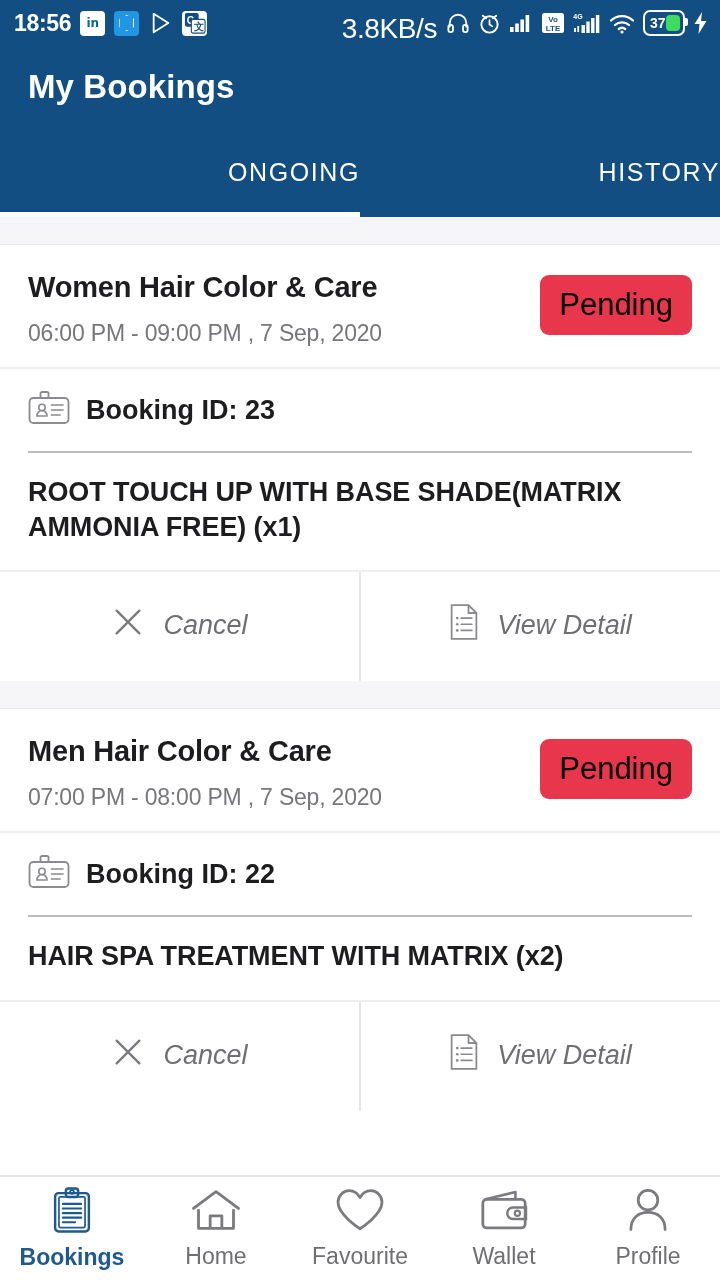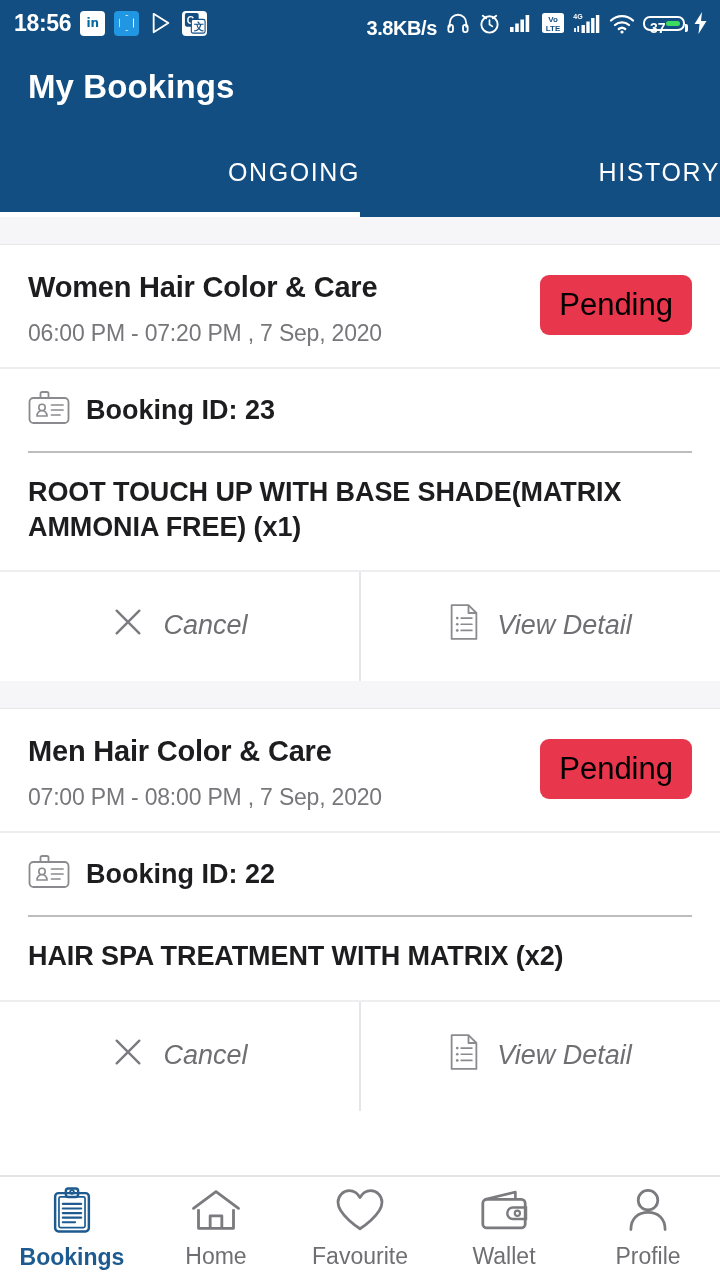--- a/index.html
+++ b/index.html
@@ -15,34 +15,34 @@
   .statusbar{
     height:46px; width:100%;
     background:#124e82;
     display:flex; align-items:center;
     padding:0 12px 0 14px;
     color:#ffffff;
   }
   .sb-left{ display:flex; align-items:center; gap:9px; }
   .sb-time{ font-size:23px; font-weight:bold; letter-spacing:-0.3px; }
   .sb-right{ margin-left:auto; display:flex; align-items:center; gap:8px; }
-  .sb-speed{ font-size:20px; font-weight:bold; letter-spacing:-0.4px; margin-right:1px;margin-top:11px;}
+  .sb-speed{ font-size:28px; font-weight:normal; letter-spacing:-0.4px; margin-right:1px;margin-top:11px;}
 
   .appicon{ width:25px; height:25px; border-radius:4px; display:flex; align-items:center; justify-content:center; }
   .ic-linkedin{ background:#ffffff; color:#0369a1; font-size:12px; font-weight:bold; font-family:"DejaVu Sans", sans-serif; line-height:1;}
   .ic-mi{ background:#2196e3; }
   .ic-mi span{ display:block; width:15px; height:16px; border:1.6px solid #ffffff;
       clip-path:polygon(50% 0,100% 25%,100% 75%,50% 100%,0 75%,0 25%); }
   .ic-play{ color:#ffffff; }
   .ic-gtrans{ background:#ffffff; color:#124e82; font-size:14px; font-weight:bold; border-radius:4px;}
 
   svg.sbi{ display:block; }
   .batt{
-    width:42px;height:15px;border:2.2px solid #ffffff;border-radius:7px;
-    display:flex;align-items:flex-start;position:relative;padding:2px;
+    width:42px;height:26px;border:2.2px solid #ffffff;border-radius:7px;
+    display:flex;align-items:center;position:relative;padding:2px;
   }
   .batt:after{content:"";position:absolute;right:-5px;top:6px;width:3px;height:8px;background:#fff;border-radius:0 2px 2px 0;}
   .batt-fill{ position:absolute; right:3px; top:3px; bottom:3px; width:14px; background:#3ddc60; border-radius:4px;}
   .batt-num{ position:relative; z-index:2; font-size:14px; font-weight:bold; padding-left:3px; }
 
   
   .appbar{ background:#124e82; padding:22px 0 0 0; }
   .appbar h1{
     color:#ffffff; font-size:33px; font-weight:bold;
     padding:0 0 0 28px; letter-spacing:0.1px;
@@ -193,21 +193,21 @@
 </div>
 
 <div class="content">
 
   <div class="gap"></div>
 
   <div class="card">
     <div class="card-head">
       <div class="ch-texts">
         <div class="svc-title">Women Hair Color &amp; Care</div>
-        <div class="svc-time">06:00 PM - 07:20 PM , 7 Sep, 2020</div>
+        <div class="svc-time">06:00 PM - 09:00 PM , 7 Sep, 2020</div>
       </div>
       <div class="badge">Pending</div>
     </div>
 
     <div class="hr-full"></div>
 
     <div class="bid-row">
       <span>
         <svg width="42" height="34" viewBox="0 0 42 34">
           <rect x="12.5" y="1" width="8" height="9" rx="1.6" fill="none" stroke="#8b8b8f" stroke-width="1.8"></rect>

